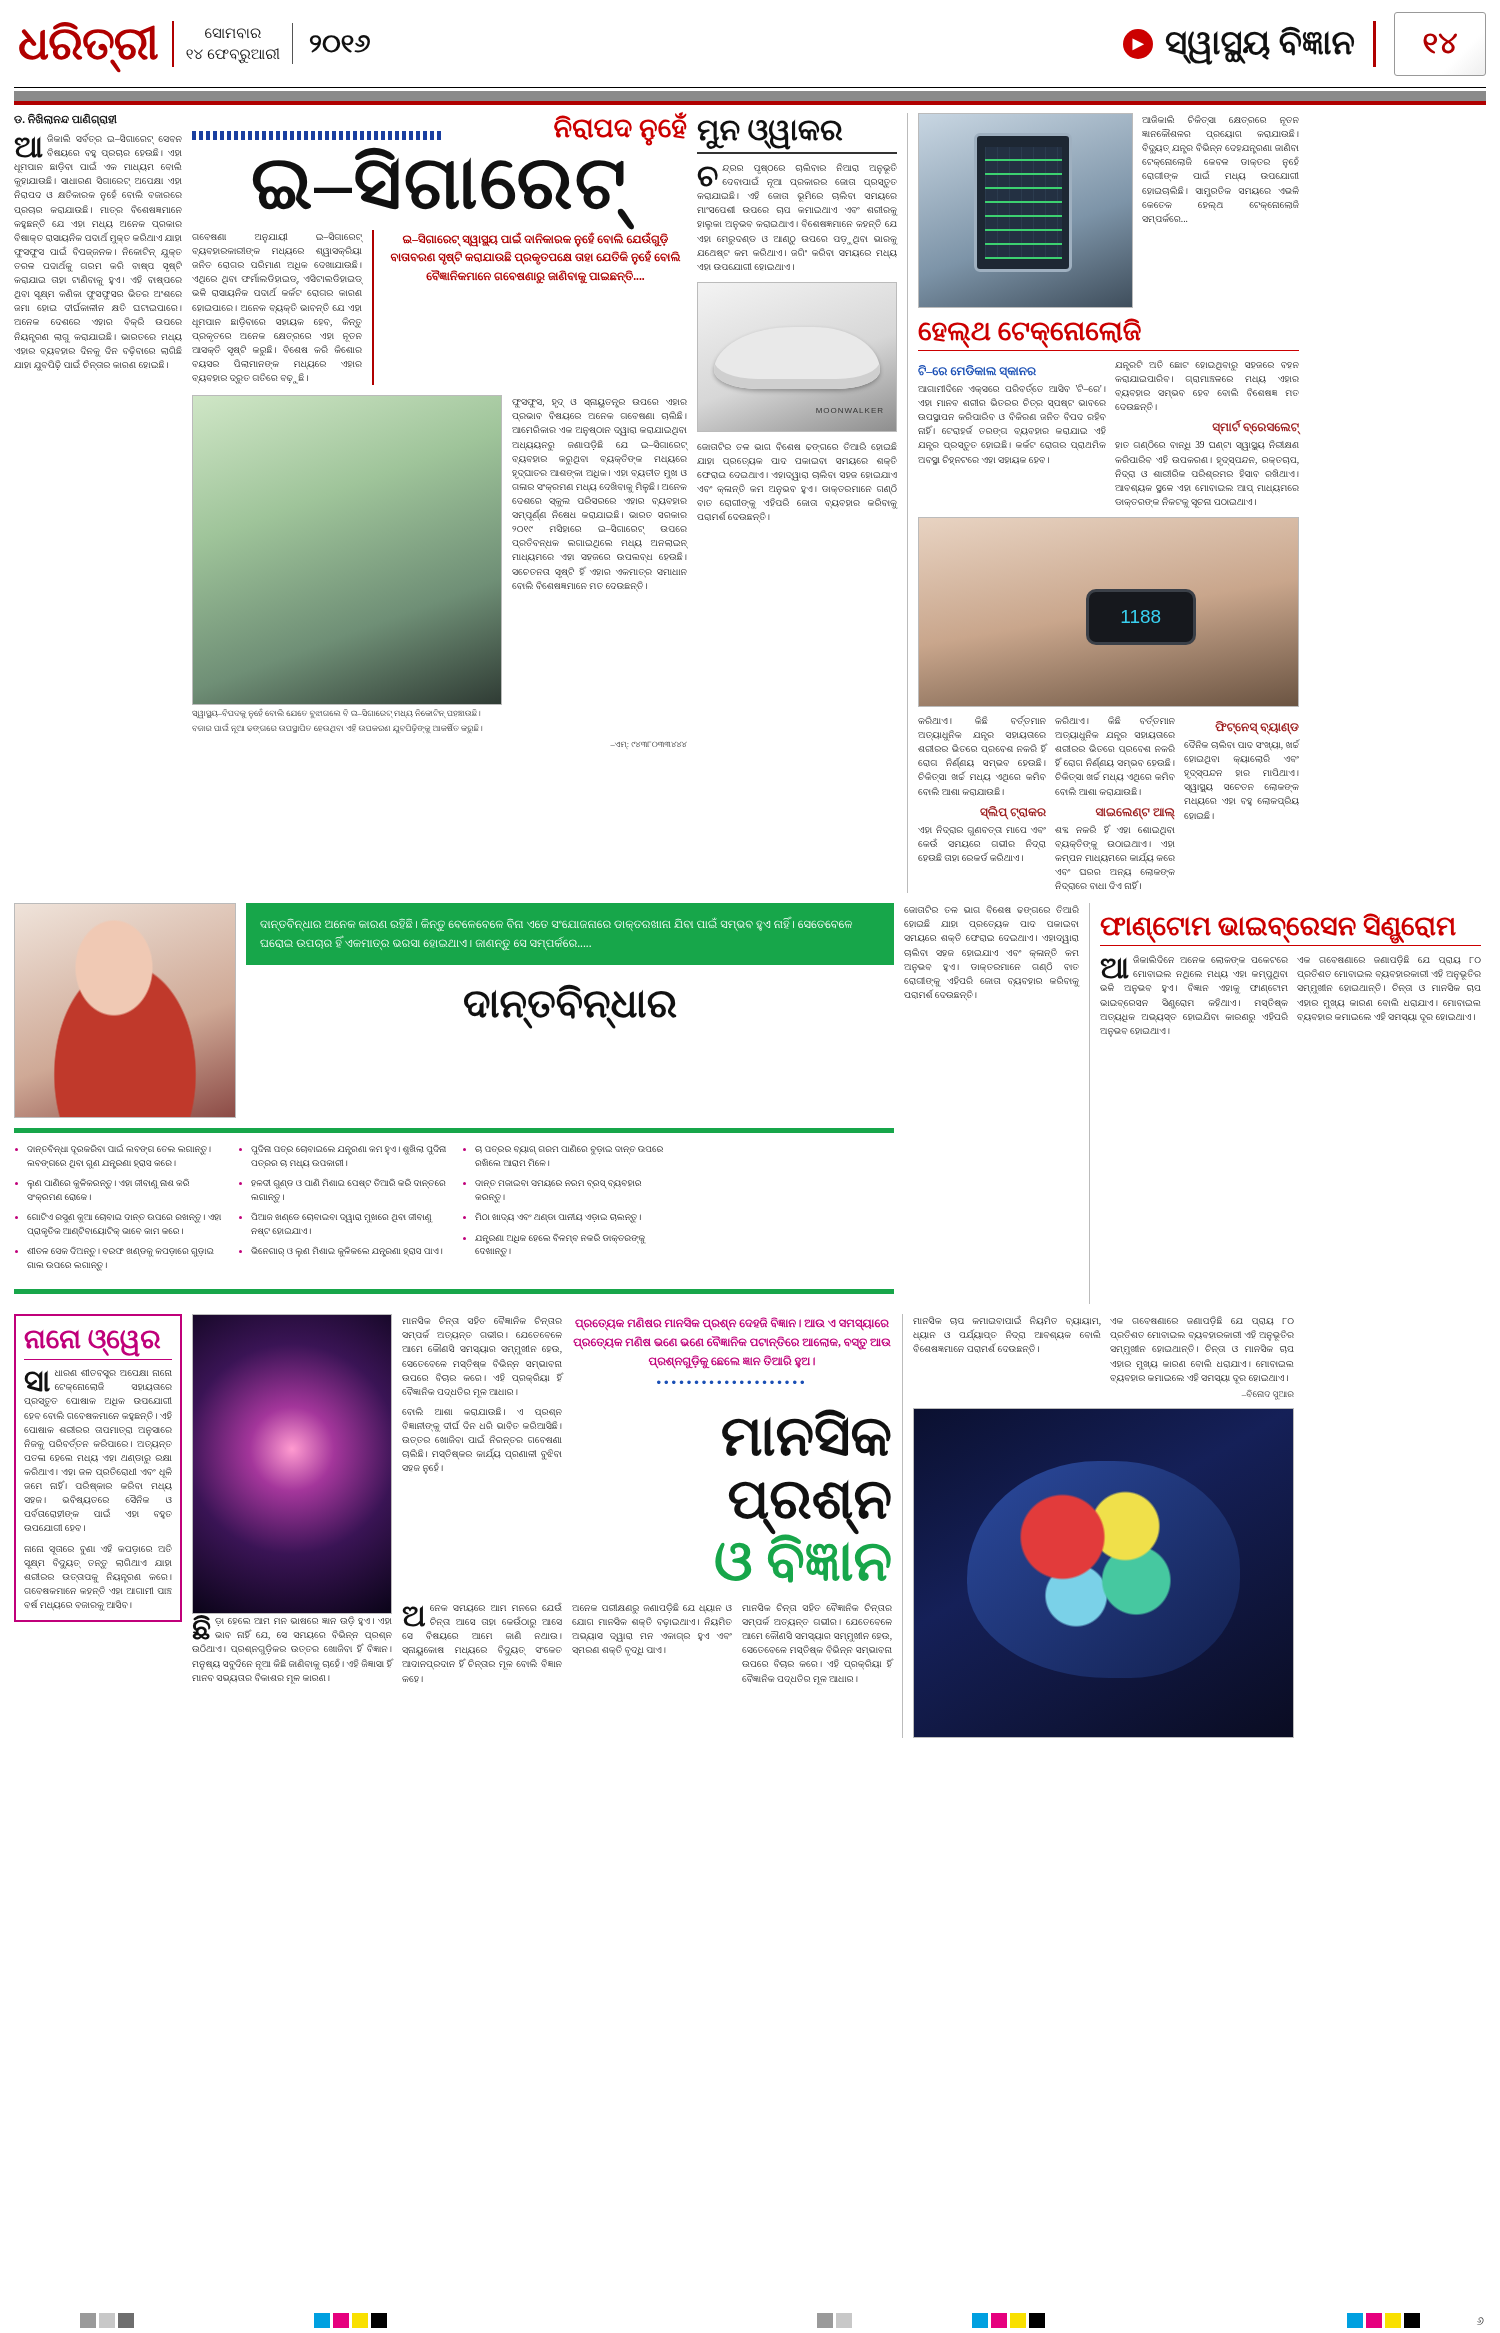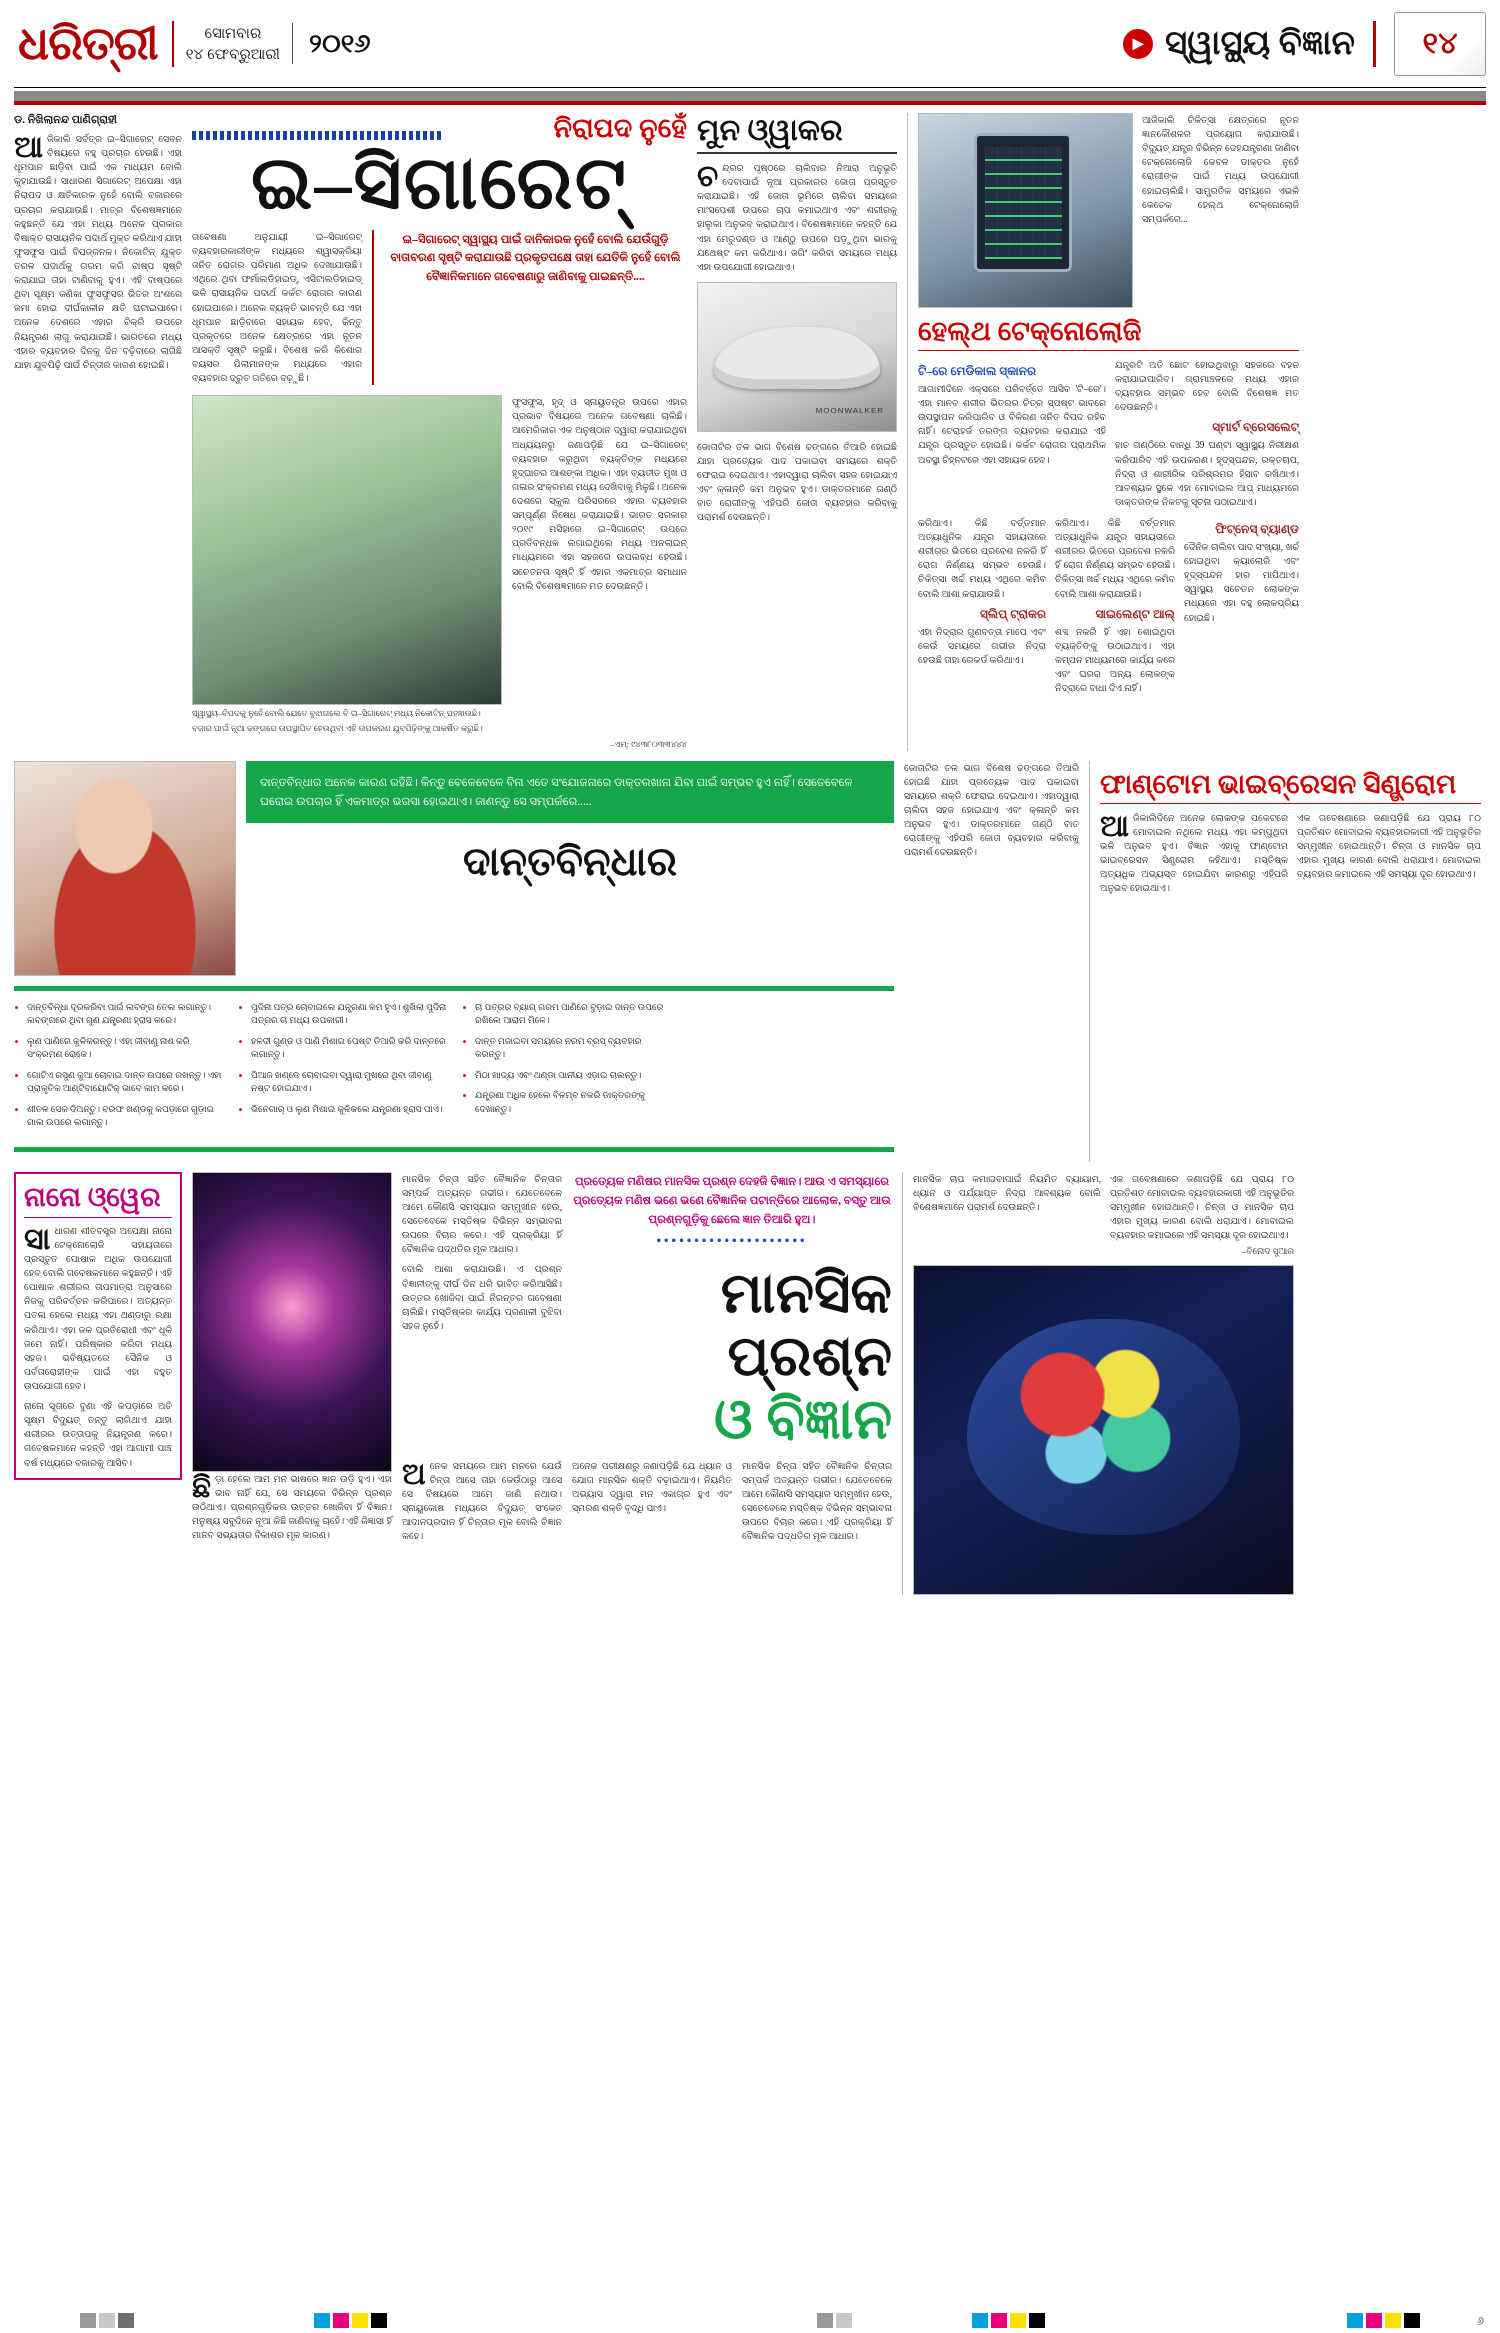--- a/index.html
+++ b/index.html
@@ -267,20 +267,23 @@
       <div style="display:flex;gap:9px;">
         <div style="width:188px;">
           <div class="blue-sub oriya">ଟି–ରେ ମେଡିକାଲ ସ୍କାନର</div>
           <div class="body-text">ଆଗାମୀଦିନେ ଏକ୍ସରେ ପରିବର୍ତ୍ତେ ଆସିବ 'ଟି–ରେ'। ଏହା ମାନବ ଶରୀର ଭିତରର ଚିତ୍ର ସ୍ପଷ୍ଟ ଭାବରେ ଉପସ୍ଥାପନ କରିପାରିବ ଓ ବିକିରଣ ଜନିତ ବିପଦ ରହିବ ନାହିଁ। ଟେରାହର୍ଜ ତରଙ୍ଗ ବ୍ୟବହାର କରାଯାଇ ଏହି ଯନ୍ତ୍ର ପ୍ରସ୍ତୁତ ହୋଇଛି। କର୍କଟ ରୋଗର ପ୍ରାଥମିକ ଅବସ୍ଥା ଚିହ୍ନଟରେ ଏହା ସହାୟକ ହେବ।</div>
         </div>
         <div style="flex:1;">
           <div class="body-text">ଯନ୍ତ୍ରଟି ଅତି ଛୋଟ ହୋଇଥିବାରୁ ସହଜରେ ବହନ କରାଯାଇପାରିବ। ଗ୍ରାମାଞ୍ଚଳରେ ମଧ୍ୟ ଏହାର ବ୍ୟବହାର ସମ୍ଭବ ହେବ ବୋଲି ବିଶେଷଜ୍ଞ ମତ ଦେଉଛନ୍ତି।</div>
           <div class="maroon-sub oriya">ସ୍ମାର୍ଟ ବ୍ରେସଲେଟ୍</div>
           <div class="body-text">ହାତ ଗଣ୍ଠିରେ ବାନ୍ଧି 39 ଘଣ୍ଟା ସ୍ୱାସ୍ଥ୍ୟ ନିରୀକ୍ଷଣ କରିପାରିବ ଏହି ଉପକରଣ। ହୃଦ୍‌ସ୍ପନ୍ଦନ, ରକ୍ତଚାପ, ନିଦ୍ରା ଓ ଶାରୀରିକ ପରିଶ୍ରମର ହିସାବ ରଖିଥାଏ। ଆବଶ୍ୟକ ସ୍ଥଳେ ଏହା ମୋବାଇଲ ଆପ୍ ମାଧ୍ୟମରେ ଡାକ୍ତରଙ୍କ ନିକଟକୁ ସୂଚନା ପଠାଇଥାଏ।</div>
         </div>
+      </div>
+      <div class="photo ph-band" style="height:190px;margin-top:8px;">
+        <div class="ph-band-face">1188</div>
       </div>
       <div style="display:flex;gap:9px;margin-top:7px;">
         <div style="width:128px;">
           <div class="body-text">କରିଥାଏ। କିଛି ବର୍ତ୍ତମାନ ଅତ୍ୟାଧୁନିକ ଯନ୍ତ୍ର ସହାୟତାରେ ଶରୀରର ଭିତରେ ପ୍ରବେଶ ନକରି ହିଁ ରୋଗ ନିର୍ଣ୍ଣୟ ସମ୍ଭବ ହେଉଛି। ଚିକିତ୍ସା ଖର୍ଚ୍ଚ ମଧ୍ୟ ଏଥିରେ କମିବ ବୋଲି ଆଶା କରାଯାଉଛି।</div>
           <div class="maroon-sub oriya">ସ୍ଲିପ୍ ଟ୍ରାକର</div>
           <div class="body-text">ଏହା ନିଦ୍ରାର ଗୁଣବତ୍ତା ମାପେ ଏବଂ କେଉଁ ସମୟରେ ଗଭୀର ନିଦ୍ରା ହେଉଛି ତାହା ରେକର୍ଡ କରିଥାଏ।</div>
         </div>
         <div style="width:120px;">
           <div class="body-text">କରିଥାଏ। କିଛି ବର୍ତ୍ତମାନ ଅତ୍ୟାଧୁନିକ ଯନ୍ତ୍ର ସହାୟତାରେ ଶରୀରର ଭିତରେ ପ୍ରବେଶ ନକରି ହିଁ ରୋଗ ନିର୍ଣ୍ଣୟ ସମ୍ଭବ ହେଉଛି। ଚିକିତ୍ସା ଖର୍ଚ୍ଚ ମଧ୍ୟ ଏଥିରେ କମିବ ବୋଲି ଆଶା କରାଯାଉଛି।</div>
           <div class="maroon-sub oriya">ସାଇଲେଣ୍ଟ ଆଲ୍‌</div>

